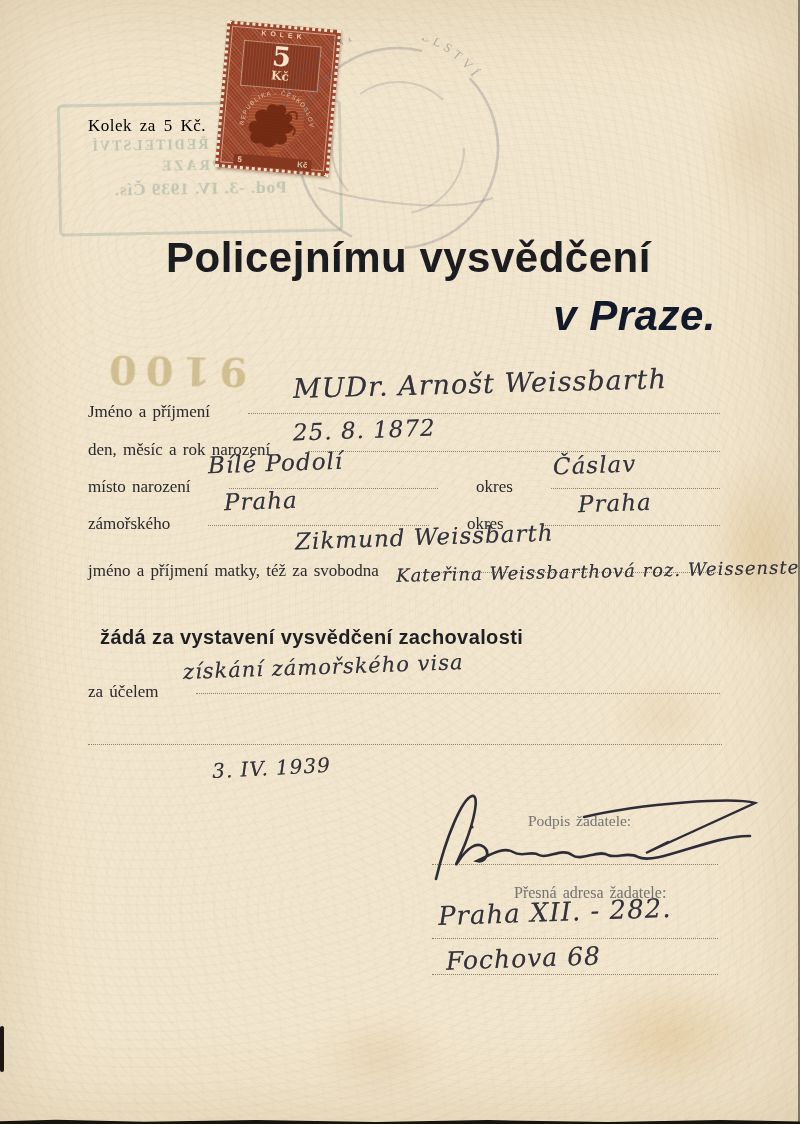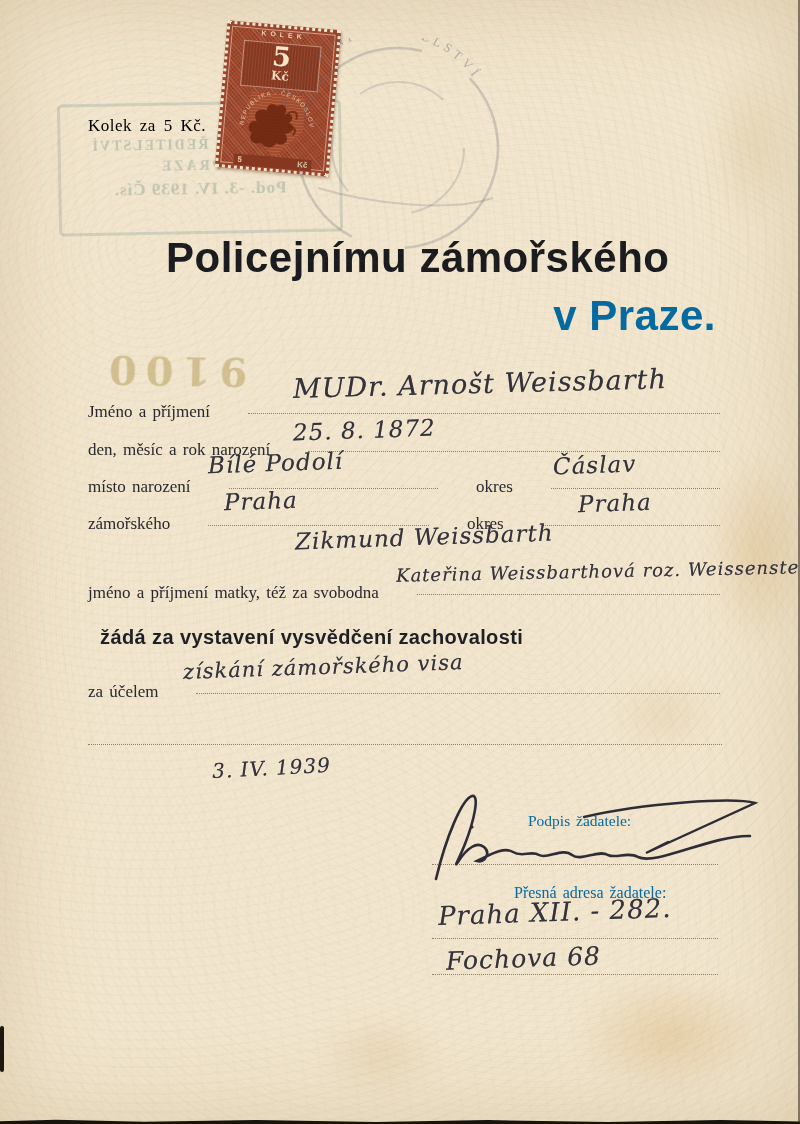--- a/index.html
+++ b/index.html
@@ -72,45 +72,45 @@
     display:flex;justify-content:space-between;align-items:center;padding:0 4px;
     font-family:"Liberation Sans",sans-serif;font-size:8px;font-weight:bold;color:#eccfb2;}
 
   .postmark-svg{position:absolute;left:258px;top:38px;width:290px;height:220px;z-index:5;pointer-events:none;}
 
   .kolek-note{position:absolute;left:88px;top:116px;font-size:17px;letter-spacing:.5px;word-spacing:3px;color:#000000;z-index:2;}
 
   .title1{position:absolute;left:166px;top:234px;font-family:"Liberation Sans",sans-serif;
     font-weight:bold;font-size:42px;letter-spacing:.5px;color:#191a1f;}
   .title2{position:absolute;right:84px;top:292px;font-family:"Liberation Sans",sans-serif;
-    font-weight:bold;font-size:42px;letter-spacing:.5px;color:#0369a1;}
+    font-weight:bold;font-size:42px;letter-spacing:.5px;color:#0f172a;font-style:italic;}
 
   .ghost-number{
     position:absolute;left:100px;top:348px;z-index:1;
     font-family:"DejaVu Serif",serif;font-weight:bold;font-size:40px;letter-spacing:9px;
     color:rgba(184,161,96,.55);transform:rotate(181deg);filter:blur(.7px);pointer-events:none;
   }
 
   
   .row{position:absolute;left:88px;width:634px;display:flex;align-items:baseline;font-size:17px;gap:36px;}
   .row .lbl{white-space:nowrap;word-spacing:2px;color:#26262c;}
   .row .fill{flex:1;border-bottom:1.6px dotted #8d816a;margin:0 2px;transform:translateY(-3px);}
   .row .fill.f-a{flex:1.3;}
   .row .fill.f-b{flex:1.05;}
-  .r1{top:402px;} .r2{top:440px;} .r3{top:477px;} .r4{top:514px;} .r5{top:549px;} .r6{top:583px;text-align:right;}
+  .r1{top:402px;} .r2{top:440px;} .r3{top:477px;} .r4{top:514px;} .r5{top:549px;} .r6{top:561px;text-align:right;}
   .r-purpose{top:682px;} .r-blank{top:744px;left:88px;width:634px;position:absolute;border-bottom:1.6px dotted #8d816a;height:0;}
   .r-place{top:784px;width:372px;}
 
   .request-heading{
     position:absolute;left:100px;top:626px;width:650px;text-align:left;
     font-family:"Liberation Sans",sans-serif;font-weight:bold;font-size:20px;
     letter-spacing:.4px;color:#1d1e23;
   }
 
-  .small-label{position:absolute;font-size:16px;word-spacing:2px;color:#0369a1;}
+  .small-label{position:absolute;font-size:16px;word-spacing:2px;color:#737373;}
   .sig-label{left:528px;top:812px;font-size:15.5px;}
   .addr-label{left:514px;top:884px;}
   .dotline{position:absolute;border-bottom:1.6px dotted #8d816a;height:0;}
   .sig-line{left:432px;top:864px;width:286px;}
   .addr-line1{left:432px;top:938px;width:286px;}
   .addr-line2{left:432px;top:974px;width:286px;}
 
   
   .hw{
     position:absolute;font-family:"DejaVu Serif",serif;font-style:italic;
@@ -176,21 +176,21 @@
     <circle cx="140" cy="110" r="100" fill="none" stroke="rgba(95,102,115,.26)" stroke-width="2.5" stroke-dasharray="150 55 95 45"></circle>
     <circle cx="140" cy="110" r="66" fill="none" stroke="rgba(95,102,115,.2)" stroke-width="2" stroke-dasharray="90 70 60 50"></circle>
     <text font-family="Liberation Serif, serif" font-size="13" letter-spacing="4" fill="rgba(88,95,110,.4)">
       <textPath href="#cancelArc">POLICEJNÍ ŘEDITELSTVÍ</textPath>
     </text>
     <path d="M60 150 C110 165 190 175 235 160" stroke="rgba(95,102,115,.22)" stroke-width="2" fill="none"></path>
   </svg>
 
   <div class="kolek-note">Kolek za 5 Kč.</div>
 
-  <div class="title1">Policejnímu zámořského</div>
+  <div class="title1">Policejnímu vysvědčení</div>
   <div class="title2">v Praze.</div>
 
   <div class="ghost-number">9100</div>
 
   <div class="row r1">
     <span class="lbl">Jméno a příjmení</span>
       <span class="fill"></span>
   </div>
   <div class="row r2">
     <span class="lbl">den, měsíc a rok narození</span>

